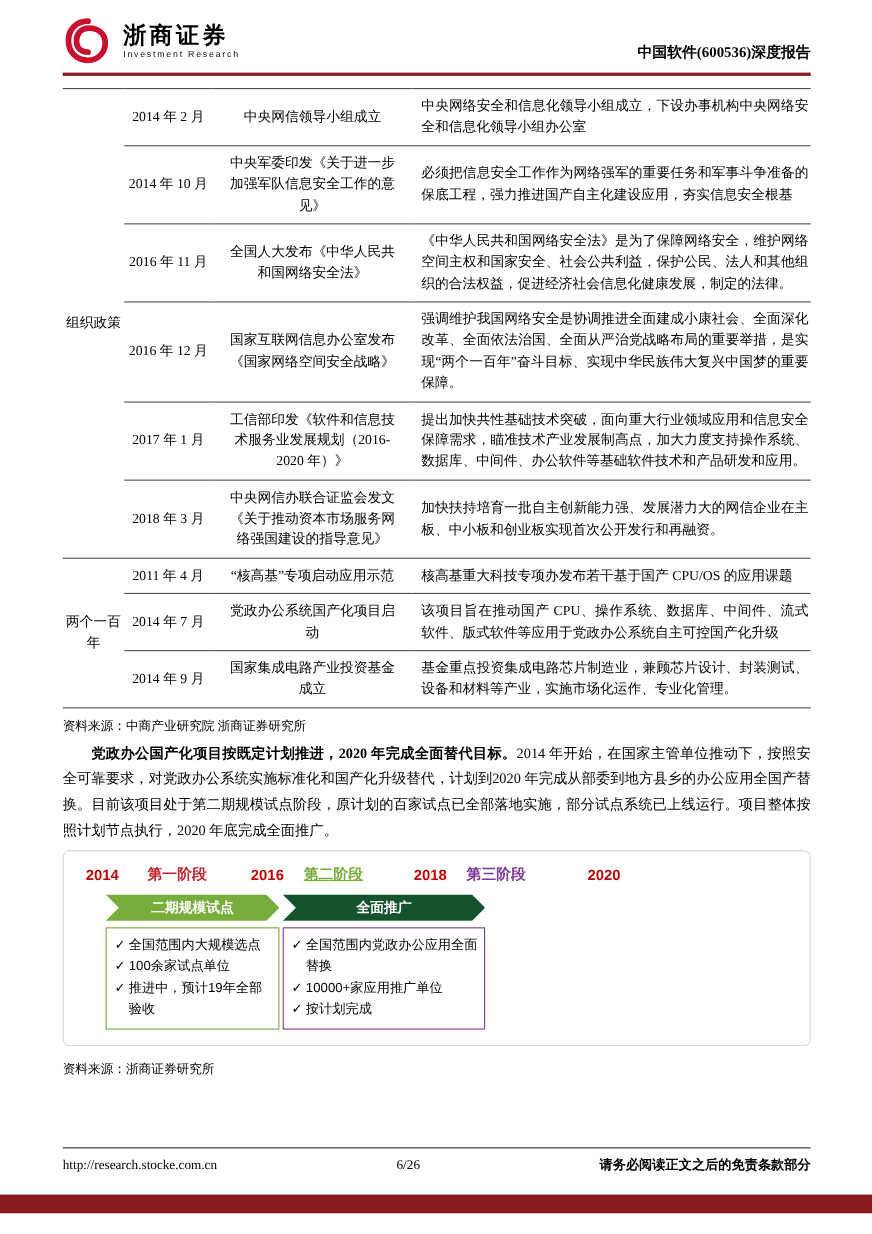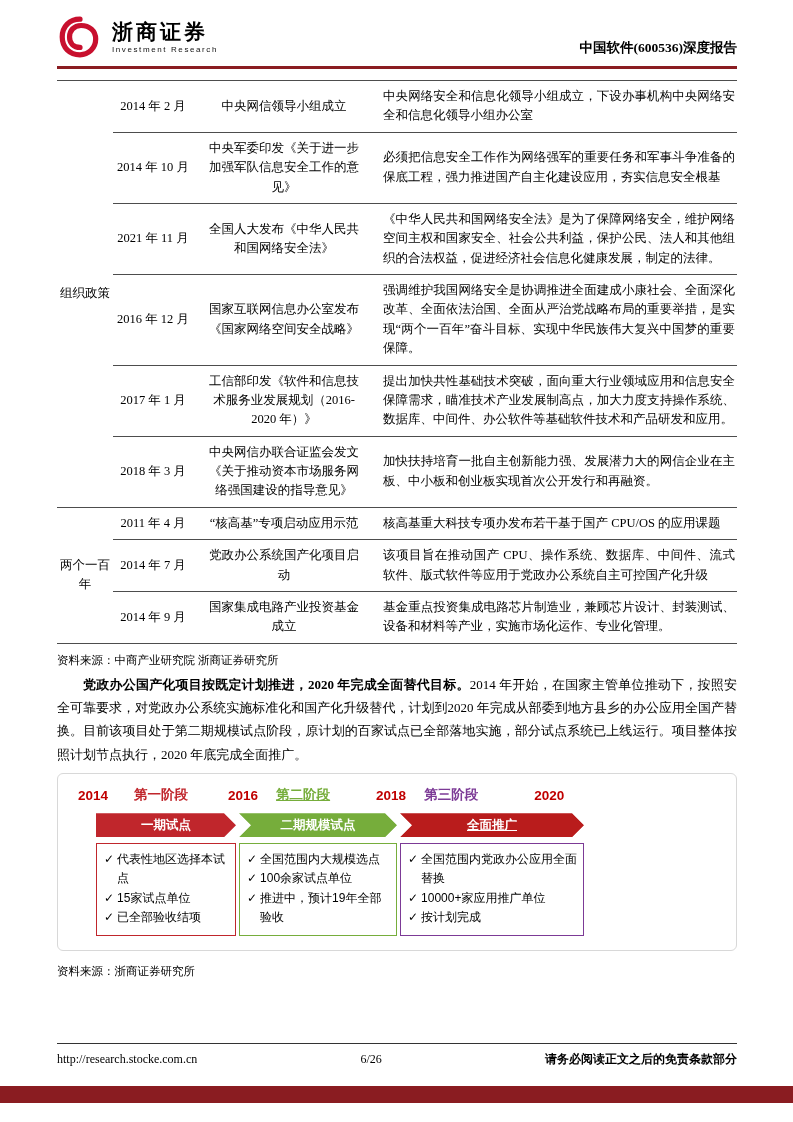--- a/index.html
+++ b/index.html
@@ -46,21 +46,21 @@
   .m1{margin-left:8px} .m2{margin-left:26px} .m3{margin-left:40px} .m4{margin-left:18px}
   .m5{margin-left:46px} .m6{margin-left:18px} .m7{margin-left:56px}
 
   .tl-flow { margin-top:9px; display:flex; gap:3px; padding-left:26px; }
   .tl-col { display:flex; flex-direction:column; gap:6px; }
   .tl-col.c1 { width:140px; } .tl-col.c2 { width:158px; } .tl-col.c3 { width:184px; }
   .arrow { height:24px; display:flex; align-items:center; justify-content:center;
            color:#fff; font-weight:bold; font-size:12.5px; }
   .a1 { background:#c0262c; clip-path:polygon(0 0, calc(100% - 12px) 0, 100% 50%, calc(100% - 12px) 100%, 0 100%); }
   .a2 { background:#76ad3b; clip-path:polygon(0 0, calc(100% - 12px) 0, 100% 50%, calc(100% - 12px) 100%, 0 100%, 12px 50%); }
-  .a3 { background:#b91c1c; clip-path:polygon(0 0, calc(100% - 12px) 0, 100% 50%, calc(100% - 12px) 100%, 0 100%, 12px 50%);text-decoration:underline; }
+  .a3 { background:#14532d; clip-path:polygon(0 0, calc(100% - 12px) 0, 100% 50%, calc(100% - 12px) 100%, 0 100%, 12px 50%); }
 
   .tl-box { border:1px solid; padding:6px 5px 8px 7px; font-size:12px; line-height:1.6; flex:1; }
   .c1 .tl-box { border-color:#c0262c; }
   .c2 .tl-box { border-color:#76ad3b; }
   .c3 .tl-box { border-color:#7c3a96; }
   .tl-item { display:flex; }
   .tl-item::before { content:"\2713"; margin-right:3px; flex:0 0 auto; }
 
   .fig-source { font-size:11.5px; margin-top:13px; font-family:"Liberation Serif","DejaVu Serif",serif; }
 
@@ -99,21 +99,21 @@
           <td class="date">2014 年 2 月</td>
           <td class="ttl">中央网信领导小组成立</td>
           <td class="desc">中央网络安全和信息化领导小组成立，下设办事机构中央网络安全和信息化领导小组办公室</td>
         </tr>
         <tr>
           <td class="date">2014 年 10 月</td>
           <td class="ttl">中央军委印发《关于进一步加强军队信息安全工作的意见》</td>
           <td class="desc">必须把信息安全工作作为网络强军的重要任务和军事斗争准备的保底工程，强力推进国产自主化建设应用，夯实信息安全根基</td>
         </tr>
         <tr>
-          <td class="date">2021 年 11 月</td>
+          <td class="date">2016 年 11 月</td>
           <td class="ttl">全国人大发布《中华人民共和国网络安全法》</td>
           <td class="desc">《中华人民共和国网络安全法》是为了保障网络安全，维护网络空间主权和国家安全、社会公共利益，保护公民、法人和其他组织的合法权益，促进经济社会信息化健康发展，制定的法律。</td>
         </tr>
         <tr>
           <td class="date">2016 年 12 月</td>
           <td class="ttl">国家互联网信息办公室发布《国家网络空间安全战略》</td>
           <td class="desc">强调维护我国网络安全是协调推进全面建成小康社会、全面深化改革、全面依法治国、全面从严治党战略布局的重要举措，是实现“两个一百年”奋斗目标、实现中华民族伟大复兴中国梦的重要保障。</td>
         </tr>
         <tr>
           <td class="date">2017 年 1 月</td>
@@ -154,28 +154,20 @@
         <span class="yr m1">2014</span>
         <span class="s1c m2">第一阶段</span>
         <span class="yr m3">2016</span>
         <span class="s2c m4">第二阶段</span>
         <span class="yr m5">2018</span>
         <span class="s3c m6">第三阶段</span>
         <span class="yr m7">2020</span>
       </div>
 
       <div class="tl-flow">
-        <div class="tl-col c1">
-          <div class="arrow a1">一期试点</div>
-          <div class="tl-box">
-            <div class="tl-item">代表性地区选择本试点</div>
-            <div class="tl-item">15家试点单位</div>
-            <div class="tl-item">已全部验收结项</div>
-          </div>
-        </div>
         <div class="tl-col c2">
           <div class="arrow a2">二期规模试点</div>
           <div class="tl-box">
             <div class="tl-item">全国范围内大规模选点</div>
             <div class="tl-item">100余家试点单位</div>
             <div class="tl-item">推进中，预计19年全部验收</div>
           </div>
         </div>
         <div class="tl-col c3">
           <div class="arrow a3">全面推广</div>

